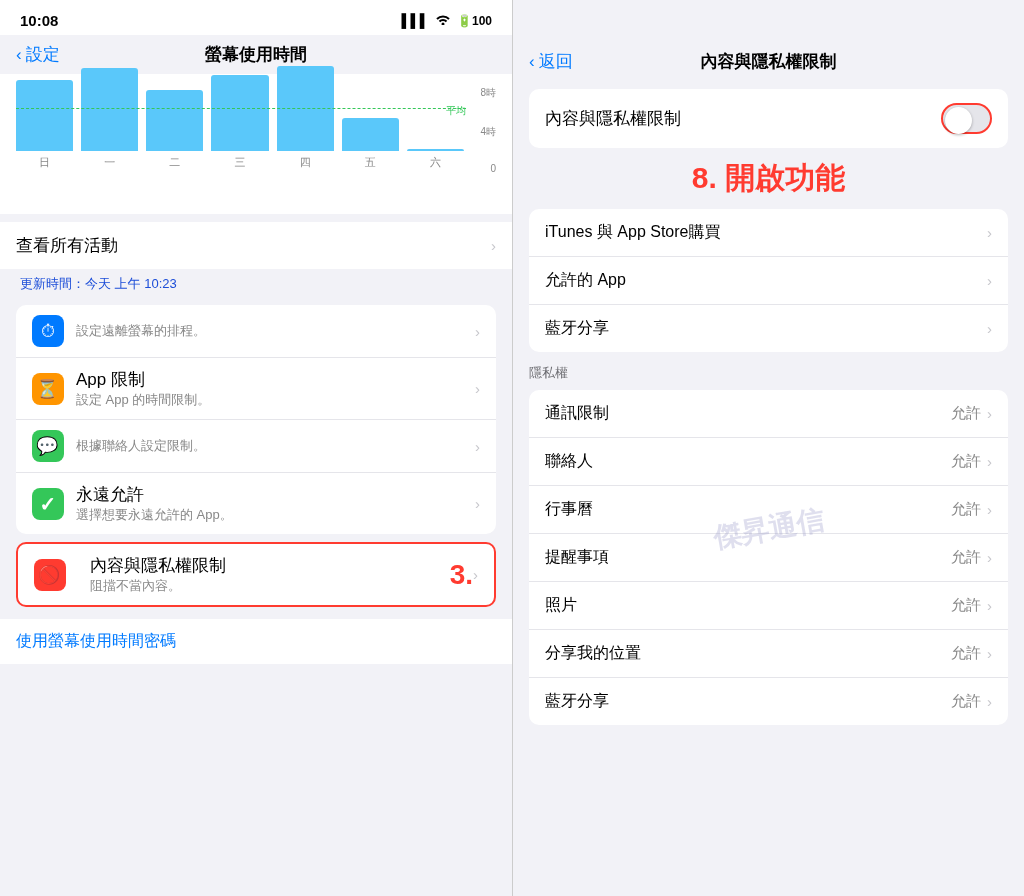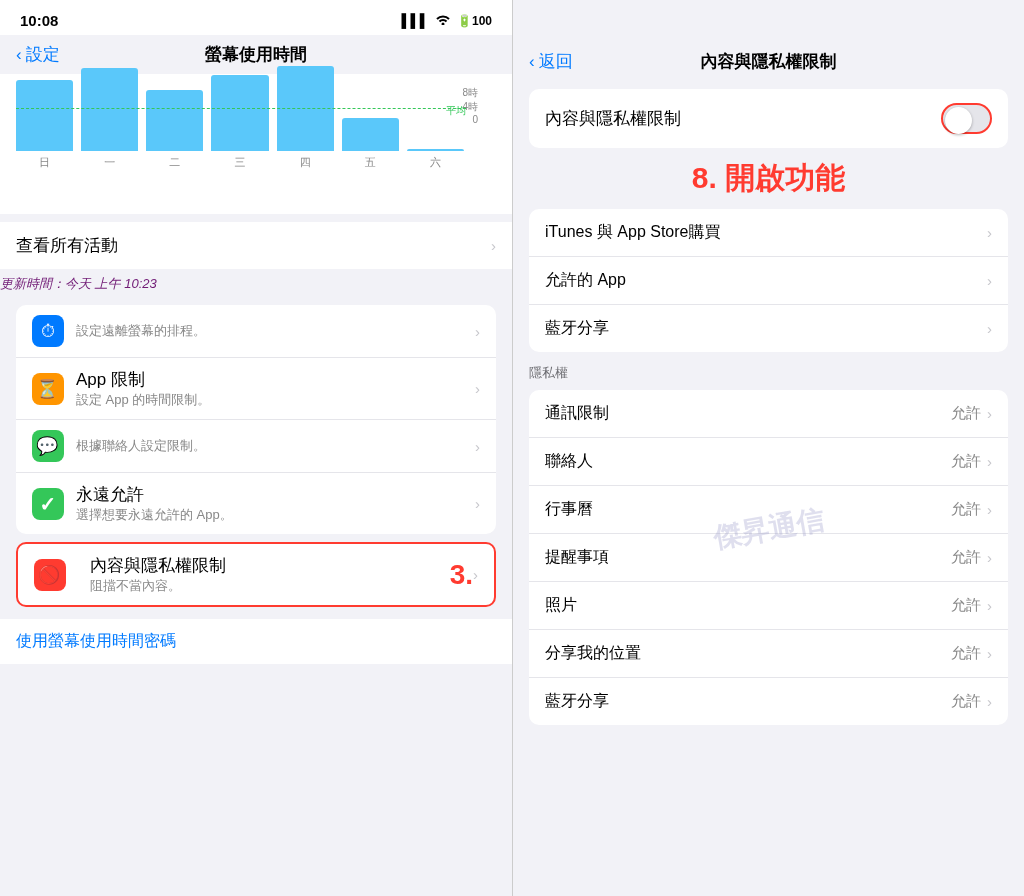--- a/index.html
+++ b/index.html
@@ -100,21 +100,21 @@
       background: white;
       padding: 12px 16px;
       display: flex;
       align-items: center;
       justify-content: space-between;
       border-bottom: 0.5px solid #e5e5ea;
     }
     .section-row:last-child { border-bottom: none; }
     .section-title { font-size: 17px; font-weight: 400; }
     .chevron { color: #c7c7cc; font-size: 15px; }
-    .update-text { font-size: 13px; color: #701a75; padding: 6px 0 4px; font-style: italic; }
+    .update-text { font-size: 13px; color: #1d4ed8; padding: 6px 20px 4px; }
 
     .list-card {
       background: white;
       border-radius: 10px;
       margin: 8px 16px;
       overflow: hidden;
     }
     .list-item {
       display: flex;
       align-items: center;
@@ -289,21 +289,21 @@
     <div class="nav-back">
       <span>‹</span>
       <span>設定</span>
     </div>
     <span class="nav-title">螢幕使用時間</span>
   </div>
 
   <div class="chart-section">
     <div class="chart-container">
       <div style="position:relative; height:108px;">
-        <div style="position:absolute; right:18px; top:0; bottom:20px; display:flex; flex-direction:column; font-size:10px; color:#888; text-align:right; width:28px;">
+        <div style="position:absolute; right:0; top:0; bottom:20px; display:flex; flex-direction:column; justify-content:space-between; font-size:10px; color:#888; text-align:right; width:28px;">
           <span>8時</span>
           <span>4時</span>
           <span>0</span>
         </div>
 
         <div style="position:absolute; top:22px; left:0; right:30px; border-top:1.5px dashed #34c759;"></div>
         <div style="position:absolute; top:18px; right:30px; font-size:10px; color:#34c759;">平均</div>
         <div class="chart-bars" style="margin-right:32px; height:88px; display:flex; align-items:flex-end; gap:8px;">
 
           <div class="bar-group" style="display:flex;flex-direction:column;align-items:center;flex:1;">

